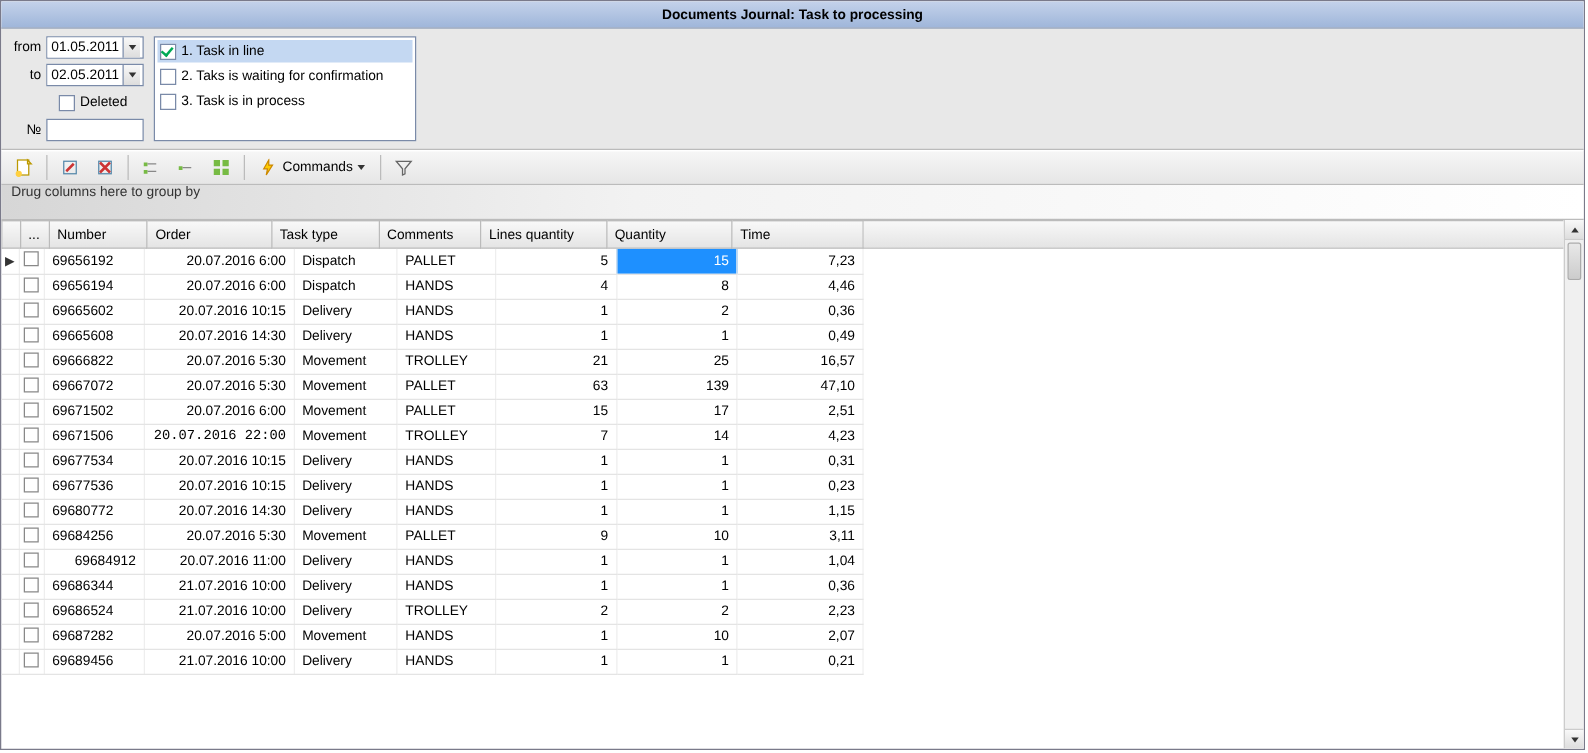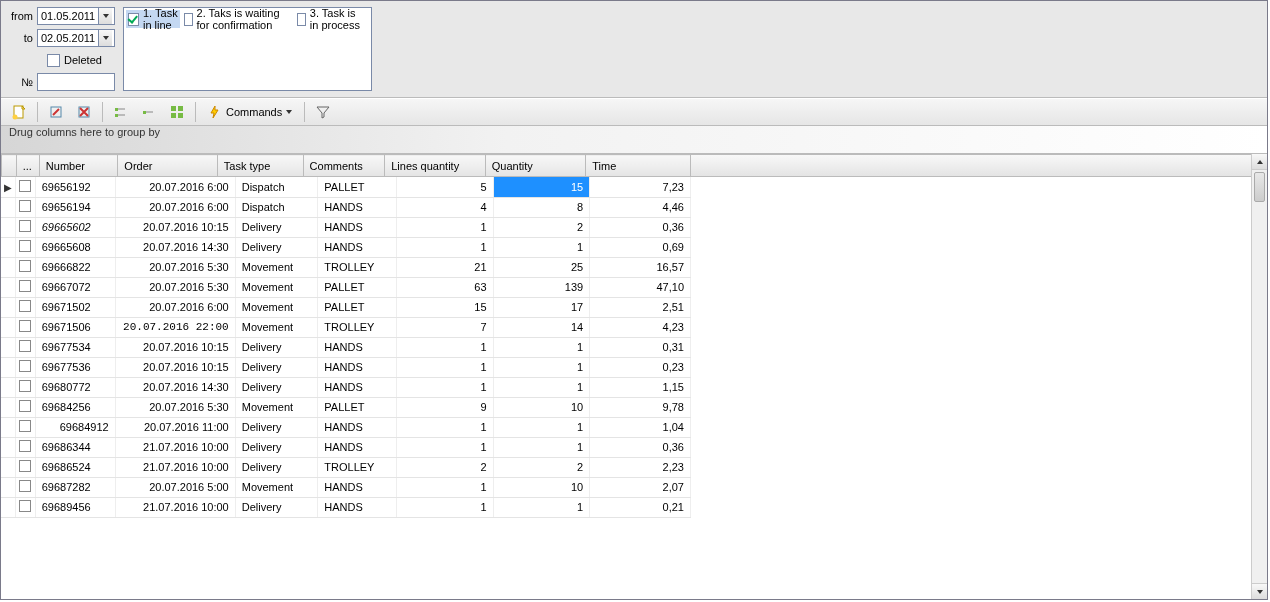--- a/index.html
+++ b/index.html
@@ -78,24 +78,24 @@
   .chk.checked::after { content:""; width:7px; height:4px; border-left:2px solid #0a5; border-bottom:2px solid #0a5; transform: rotate(-50deg) translate(0,-1px); }
   .num-input {
     border: 1px solid #7a8aa8;
     background: #fff;
     height: 18px;
     width: 78px;
   }
   .status-box {
     border: 1px solid #7a8aa8;
     background: #fff;
-    width: 249px;
+    width: 210px;
     padding: 2px;
     display: flex;
-    flex-direction: row;
+    flex-direction: column;
     gap: 2px;
   }
   .status-box .opt {
     display: flex;
     align-items: center;
     gap: 4px;
     height: 18px;
     padding: 0 2px;
   }
   .status-box .opt.selected { background: #c4d8f2; }
@@ -183,20 +183,23 @@
   .rest-header { flex:1; background: linear-gradient(#f8f8f8,#e4e4e4); border-top:1px solid #bbb; border-bottom:1px solid #bbb;}
   .header-row { display:flex; }
   .table-area { display:flex; flex:1; overflow:hidden; }
   .table-left { overflow:hidden; }
 </style>
 </head>
 <body>
 
 <div class="window">
 
+  <div class="titlebar">
+    <span>Documents Journal: Task to processing</span>
+  </div>
 
   <div class="filter-panel">
     <div class="filter-left">
       <label>from</label>
       <div class="date-picker">
         <input value="01.05.2011" style="">
         <div class="dd">
             <span class="caret-down"></span>
           </div>
       </div>
@@ -337,38 +340,38 @@
                   <td class="right" style="width: 95px;">20.07.2016 6:00</td>
                   <td style="width: 82px;">Dispatch</td>
                   <td style="width: 78px;">HANDS</td>
                   <td class="right" style="width: 96px;">4</td>
                   <td class="right" style="width: 96px;">8</td>
                   <td class="right" style="width: 100px;">4,46</td>
                 </tr>
                 <tr>
                   <td class="first"></td>
                   <td class="chkcell"><span class="cell-chk"></span></td>
-                  <td style="width: 75px; font-style: italic;">69665602</td>
+                  <td style="width: 75px;">69665602</td>
                   <td class="right" style="width: 95px;">20.07.2016 10:15</td>
                   <td style="width: 82px;">Delivery</td>
                   <td style="width: 78px;">HANDS</td>
                   <td class="right" style="width: 96px;">1</td>
                   <td class="right" style="width: 96px;">2</td>
                   <td class="right" style="width: 100px;">0,36</td>
                 </tr>
                 <tr>
                   <td class="first"></td>
                   <td class="chkcell"><span class="cell-chk"></span></td>
                   <td style="width: 75px;">69665608</td>
                   <td class="right" style="width: 95px;">20.07.2016 14:30</td>
                   <td style="width: 82px;">Delivery</td>
                   <td style="width: 78px;">HANDS</td>
                   <td class="right" style="width: 96px;">1</td>
                   <td class="right" style="width: 96px;">1</td>
-                  <td class="right" style="width: 100px;">0,69</td>
+                  <td class="right" style="width: 100px;">0,49</td>
                 </tr>
                 <tr>
                   <td class="first"></td>
                   <td class="chkcell"><span class="cell-chk"></span></td>
                   <td style="width: 75px;">69666822</td>
                   <td class="right" style="width: 95px;">20.07.2016 5:30</td>
                   <td style="width: 82px;">Movement</td>
                   <td style="width: 78px;">TROLLEY</td>
                   <td class="right" style="width: 96px;">21</td>
                   <td class="right" style="width: 96px;">25</td>
@@ -442,21 +445,21 @@
                 </tr>
                 <tr>
                   <td class="first"></td>
                   <td class="chkcell"><span class="cell-chk"></span></td>
                   <td style="width: 75px;">69684256</td>
                   <td class="right" style="width: 95px;">20.07.2016 5:30</td>
                   <td style="width: 82px;">Movement</td>
                   <td style="width: 78px;">PALLET</td>
                   <td class="right" style="width: 96px;">9</td>
                   <td class="right" style="width: 96px;">10</td>
-                  <td class="right" style="width: 100px;">9,78</td>
+                  <td class="right" style="width: 100px;">3,11</td>
                 </tr>
                 <tr>
                   <td class="first"></td>
                   <td class="chkcell"><span class="cell-chk"></span></td>
                   <td style="width: 75px; padding-left: 24px;">69684912</td>
                   <td class="right" style="width: 95px;">20.07.2016 11:00</td>
                   <td style="width: 82px;">Delivery</td>
                   <td style="width: 78px;">HANDS</td>
                   <td class="right" style="width: 96px;">1</td>
                   <td class="right" style="width: 96px;">1</td>

